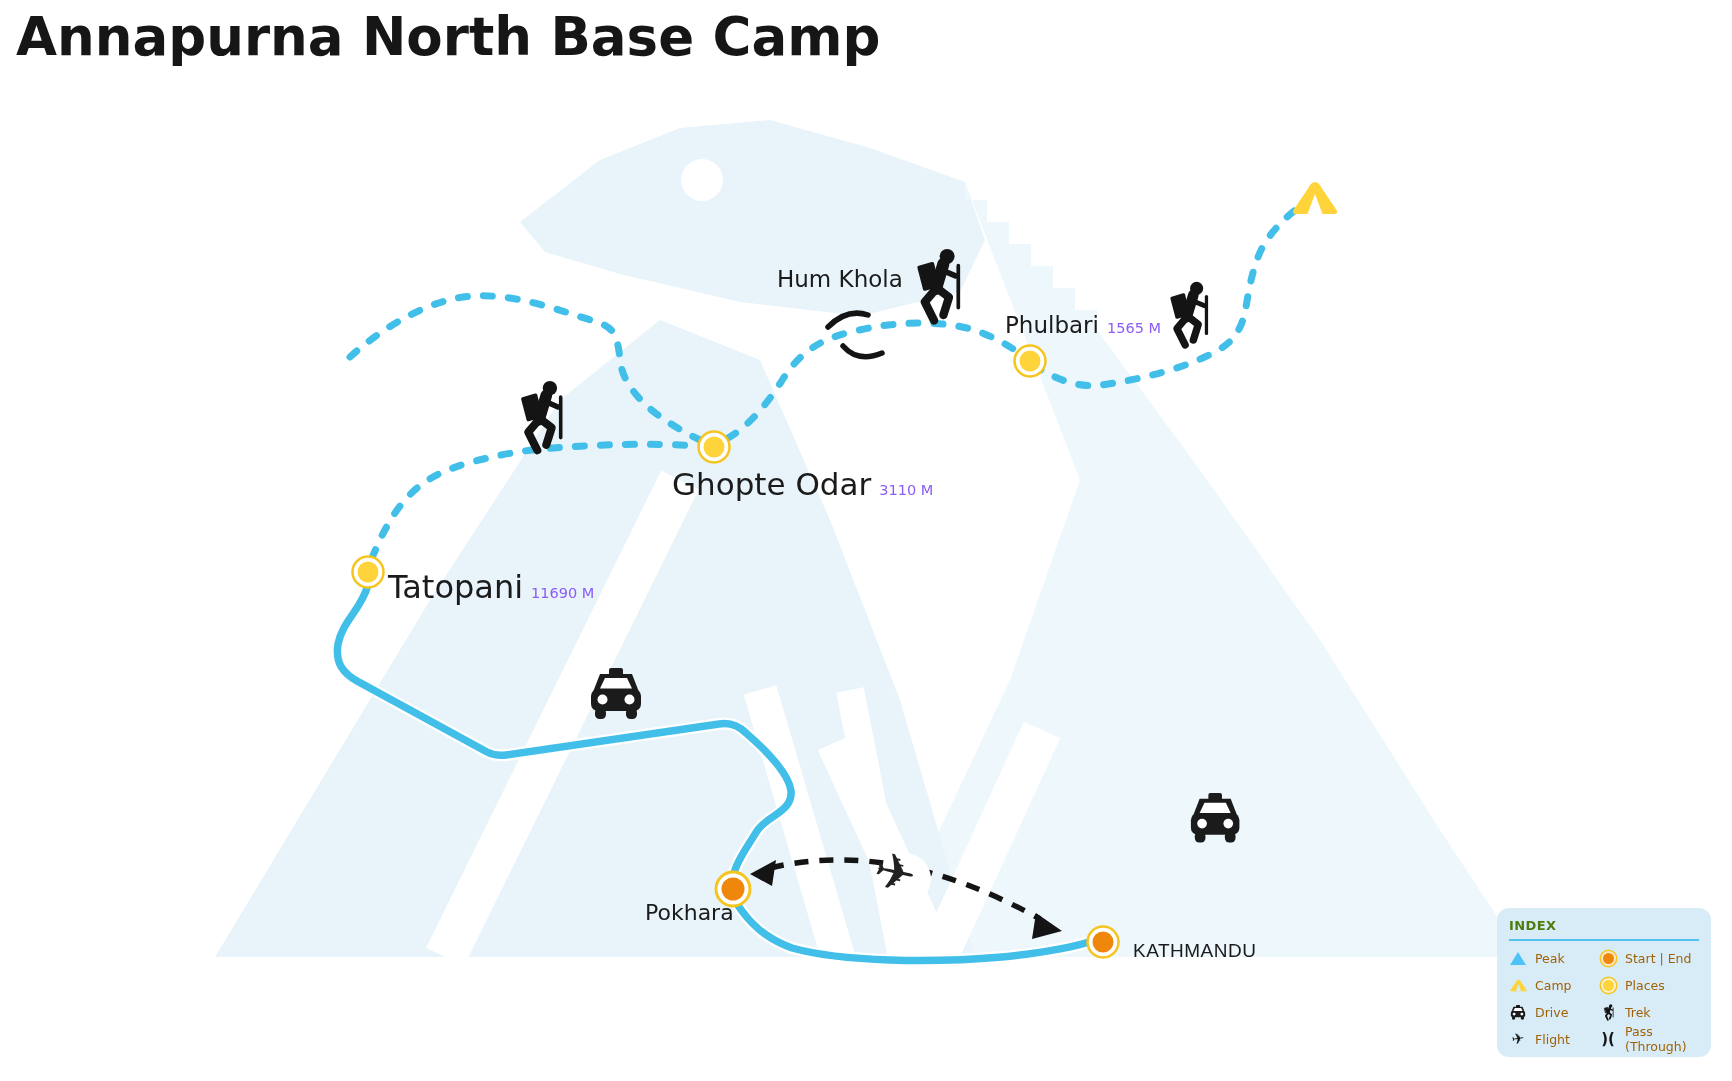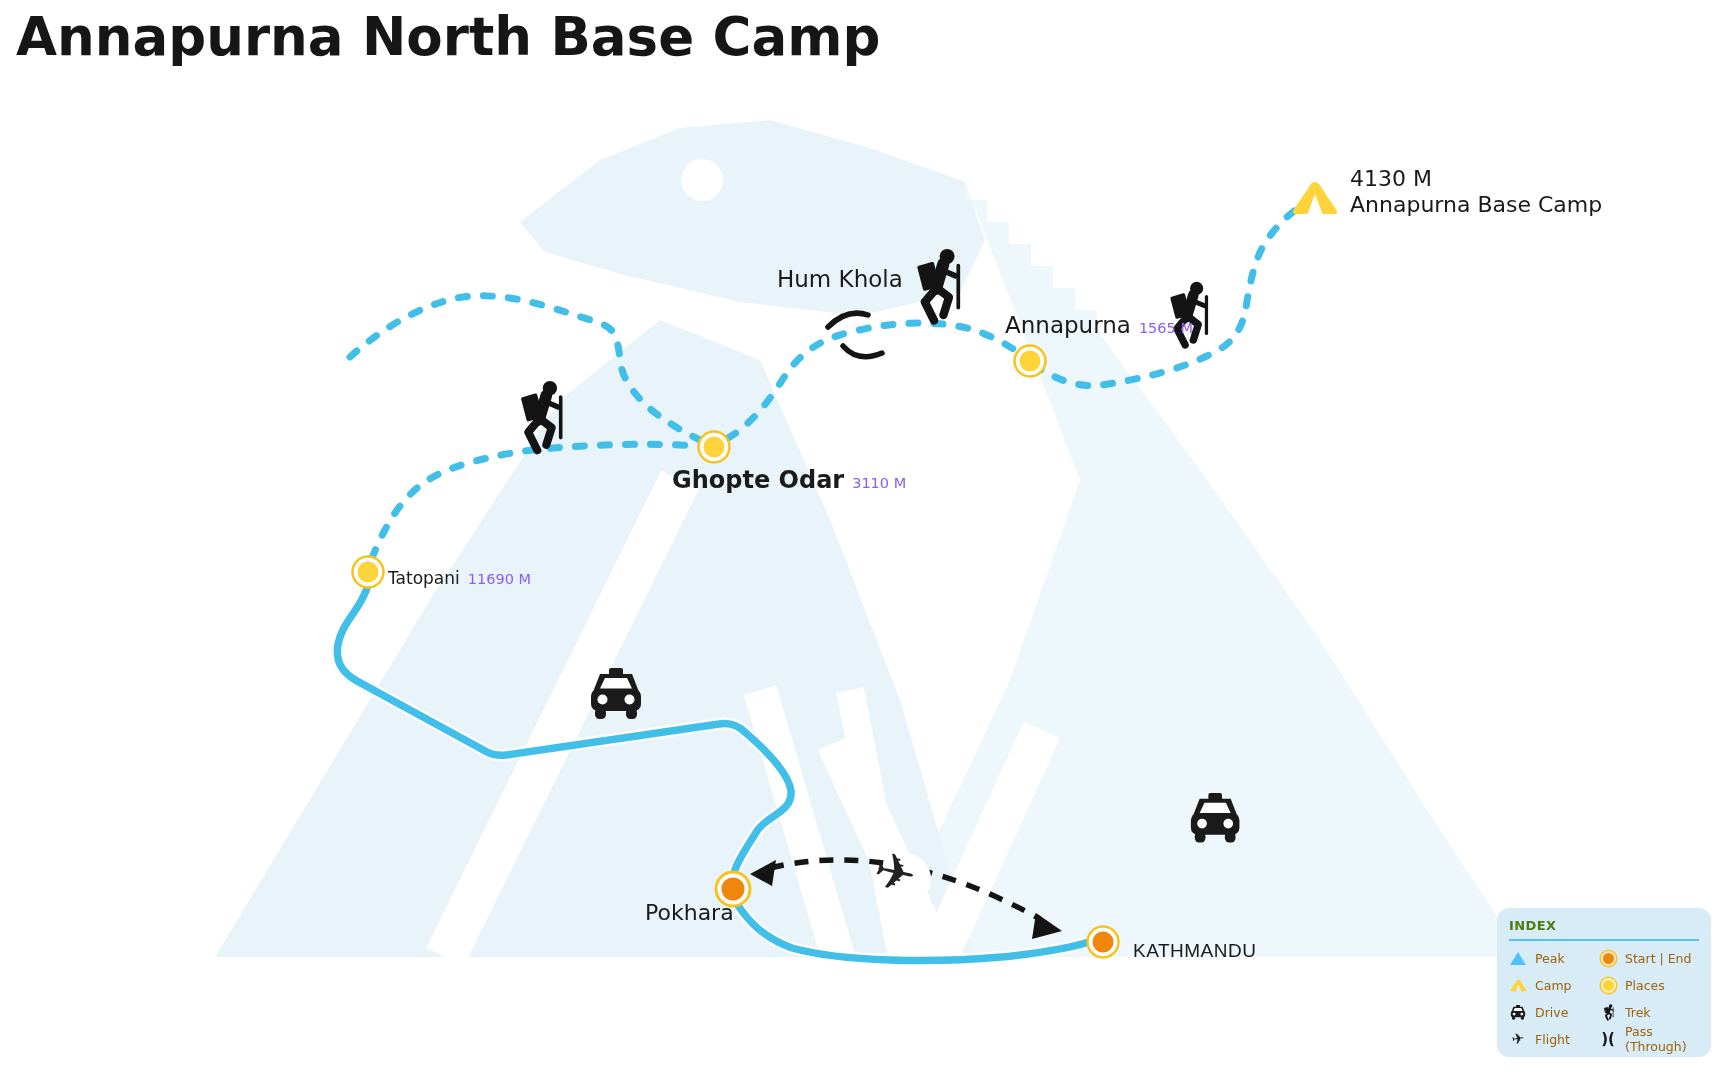--- a/index.html
+++ b/index.html
@@ -9,23 +9,23 @@
 
   .page-title{position:absolute;left:16px;top:6px;font-size:53px;font-weight:700;
               letter-spacing:0px;color:#161616;}
 
   .wp-label{position:absolute;white-space:nowrap;display:flex;align-items:baseline;gap:8px;}
   .wp-name{font-size:23px;font-weight:500;color:#1b1b1b;}
   .wp-elev{font-size:14.5px;font-weight:400;color:#8b5cf6;}
   .lbl-hum{left:777px;top:266px;text-align:center;}
   .lbl-phulbari{left:1005px;top:312px;}
   .lbl-ghopte{left:672px;top:466px;}
-  .lbl-ghopte .wp-name{font-size:24px;font-weight:bold;}
+  .lbl-ghopte .wp-name{font-size:31px;}
   .lbl-tatopani{left:388px;top:568px;}
-  .lbl-tatopani .wp-name{font-size:17px;}
+  .lbl-tatopani .wp-name{font-size:32px;}
   .lbl-pokhara{left:645px;top:900px;}
   .lbl-pokhara .wp-name{font-size:22px;}
   .lbl-kathmandu{left:1133px;top:940px;}
   .lbl-kathmandu .wp-name{font-family:"Liberation Sans",sans-serif;font-size:19px;font-weight:500;letter-spacing:.5px;}
   .lbl-abc{left:1350px;top:166px;display:block;}
   .lbl-abc .line{font-size:22px;font-weight:500;line-height:1.18;}
 
   .plane-glyph{position:absolute;left:874px;top:848px;font-size:50px;color:#222;
                transform:rotate(12deg);line-height:1;}
 
@@ -167,31 +167,25 @@
     <g>
       <circle cx="1103" cy="942" r="15.5" fill="#ffffff" stroke="#f6c41f" stroke-width="2.5"></circle>
       <circle cx="1103" cy="942" r="10.5" fill="#f0870d"></circle>
     </g>
   </svg>
 
   <div class="page-title">Annapurna North Base Camp</div>
 
   <div class="plane-glyph">✈</div>
 
-  <div class="wp-label lbl-abc">
-    <div>
-      <div class="line">4130 M</div>
-      <div class="line">Annapurna Base Camp</div>
-    </div>
-  </div>
   <div class="wp-label lbl-hum">
     <span class="wp-name">Hum Khola</span>
   </div>
   <div class="wp-label lbl-phulbari">
-    <span class="wp-name">Annapurna</span>
+    <span class="wp-name">Phulbari</span>
     <span class="wp-elev">1565 M</span>
   </div>
   <div class="wp-label lbl-ghopte">
     <span class="wp-name">Ghopte Odar</span>
     <span class="wp-elev">3110 M</span>
   </div>
   <div class="wp-label lbl-tatopani">
     <span class="wp-name">Tatopani</span>
     <span class="wp-elev">11690 M</span>
   </div>

